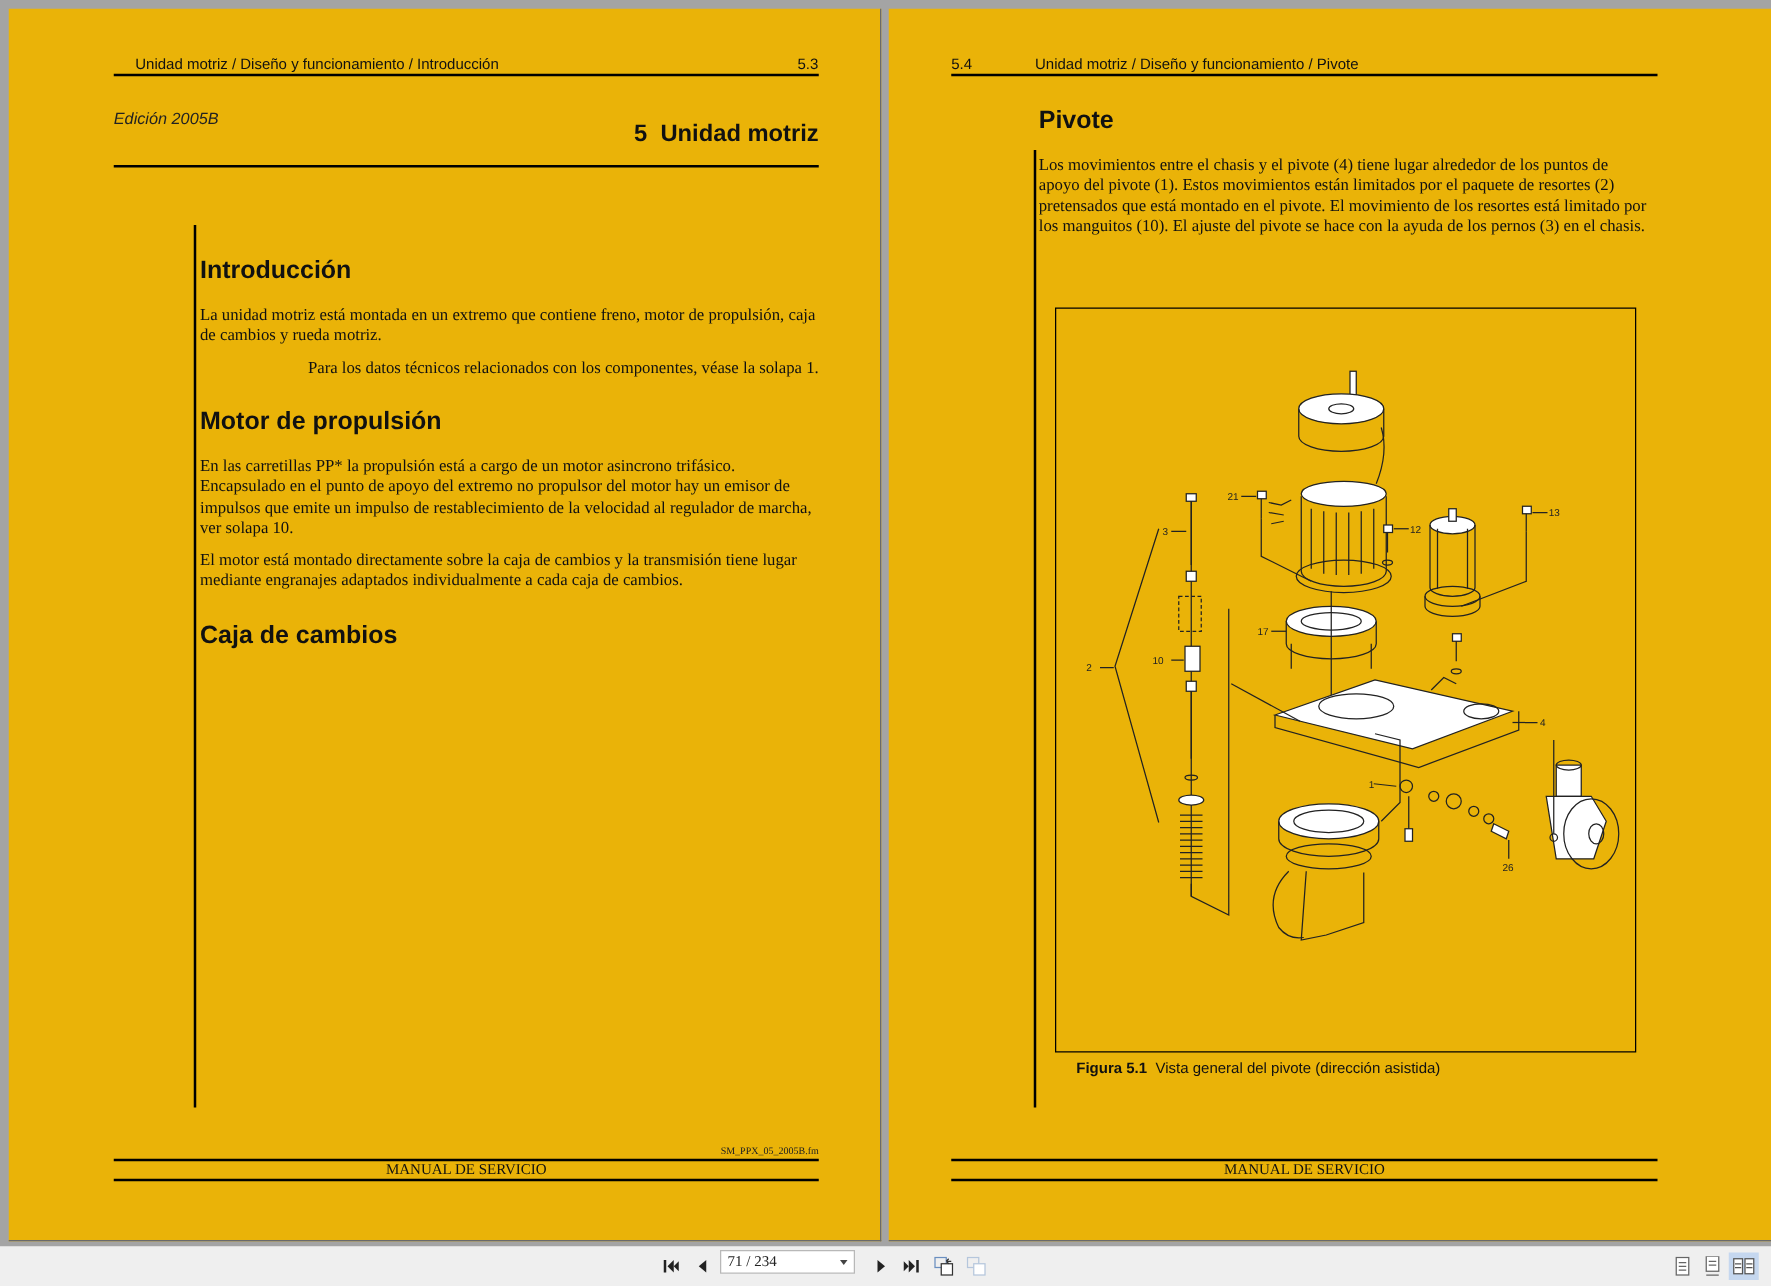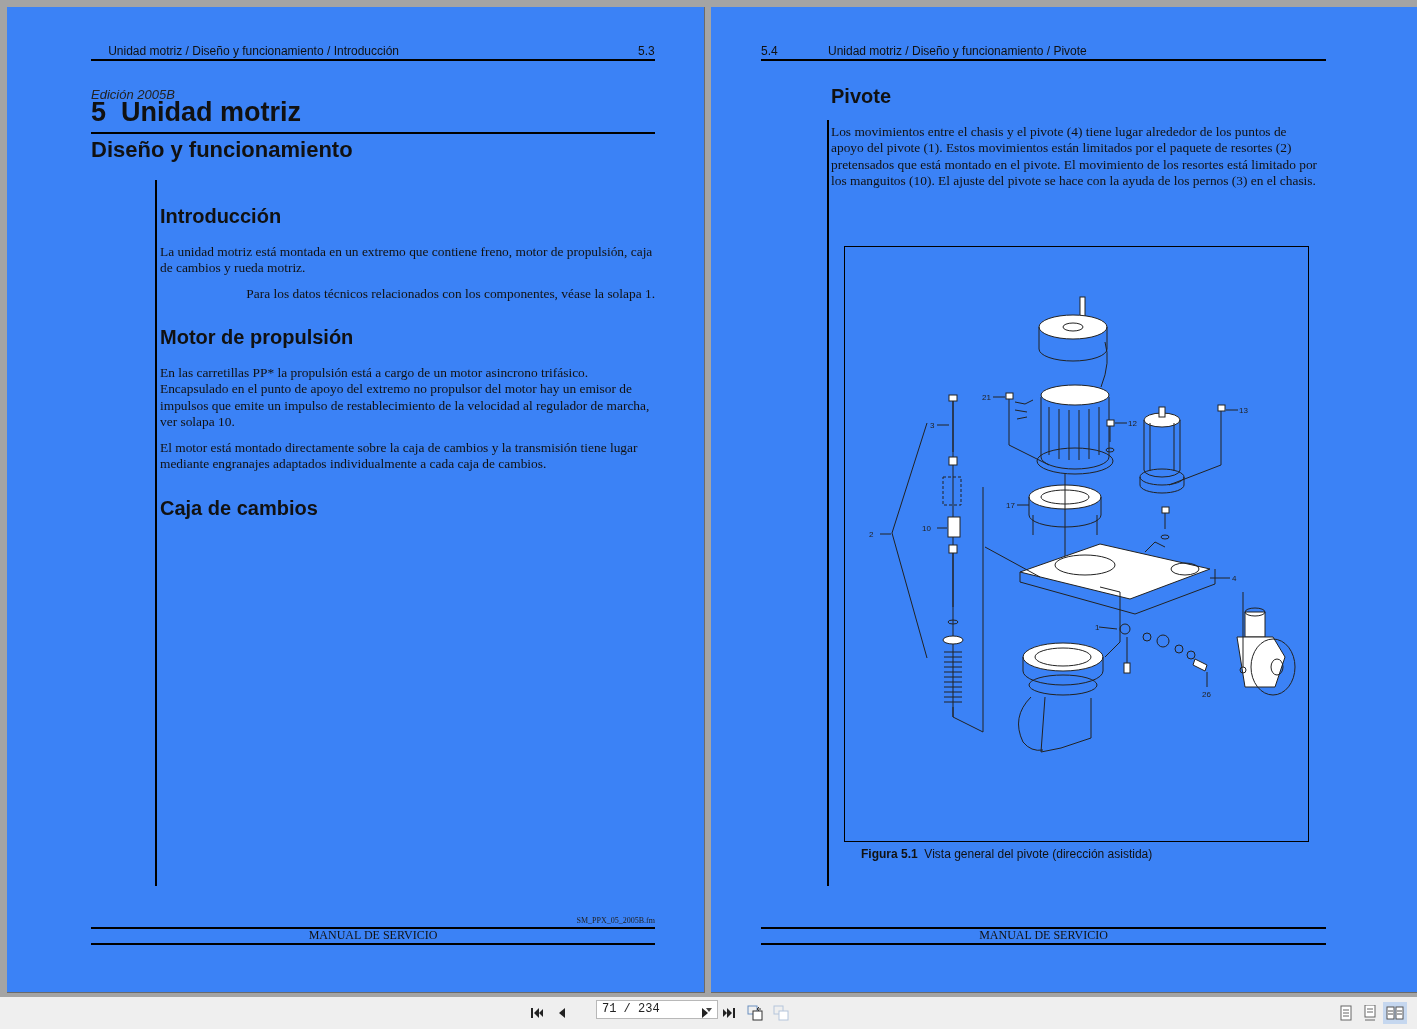--- a/index.html
+++ b/index.html
@@ -1,44 +1,43 @@
 <!DOCTYPE html>
 <html><head>
 <meta charset="utf-8">
 <style>
   html, body { margin:0; padding:0; }
   body { width:1417px; height:1029px; background:#a4a4a4; position:relative; overflow:hidden; font-family:"Liberation Sans", sans-serif; }
-  .page { position:absolute; top:7px; background:#3b82f6; border-right:1px solid #6a6a6a; border-bottom:1px solid #6a6a6a; }
+  .page { position:absolute; top:7px; background:#eab308; border-right:1px solid #6a6a6a; border-bottom:1px solid #6a6a6a; }
   #page-left { left:7px; width:697px; height:985px; }
   #page-right { left:711px; width:695px; height:985px;padding-left:34px; }
   .abs { position:absolute; }
   .hdr { font-size:12px; color:#111; white-space:nowrap; }
   .rule { position:absolute; height:2px; background:#000; }
   .serif { font-family:"Liberation Serif", serif; }
   .para { position:absolute; font-family:"Liberation Serif", serif; font-size:13.4px; line-height:16.3px; color:#111; }
   .h2 { position:absolute; font-weight:bold; font-size:20px; color:#111; white-space:nowrap; }
   .vbar { position:absolute; width:2px; background:#000; }
   .footer-txt { position:absolute; font-family:"Liberation Serif", serif; font-size:12px; color:#111; white-space:nowrap; }
   #toolbar { position:absolute; left:0; top:997px; width:1417px; height:32px; background:#efefef; }
   .tbtn { position:absolute; top:8px; width:16px; height:16px; display:flex; align-items:center; justify-content:center; }
-  #page-select { position:absolute; left:596px; top:3px; width:122px; height:19px; background:#fff; border:1px solid #b8b8b8; box-sizing:border-box; font-family:Liberation Mono, monospace; font-size:12px; color:#222; line-height:17px; padding-left:5px; }
+  #page-select { position:absolute; left:576px; top:3px; width:108px; height:19px; background:#fff; border:1px solid #b8b8b8; box-sizing:border-box; font-family:Liberation Serif, serif; font-size:12px; color:#222; line-height:17px; padding-left:5px; }
   #page-select .caret { position:absolute; right:5px; top:7px; width:0; height:0; border-left:3px solid transparent; border-right:3px solid transparent; border-top:4px solid #444; }
 </style>
 </head>
 <body>
 
 <div id="page-left" class="page">
   <div class="abs hdr" style="right:305px; top:37px;">Unidad motriz / Diseño y funcionamiento / Introducción</div>
   <div class="abs hdr" style="left:631px; top:37px;">5.3</div>
   <div class="rule" style="left:84px; top:52px; width:564px;"></div>
 
   <div class="abs" style="left:84px; top:80px; font-size:13px; font-style:italic; color:#222;">Edición 2005B</div>
-  <div class="abs" style="left:84px; width:564px; top:90px; text-align:left; font-size:27px; font-weight:bold; color:#111; white-space:pre;">5  Unidad motriz</div>
+  <div class="abs" style="left:84px; width:564px; top:90px; text-align:right; font-size:19px; font-weight:bold; color:#111; white-space:pre;">5  Unidad motriz</div>
   <div class="rule" style="left:84px; top:125px; width:564px;"></div>
-  <div class="abs" style="left:84px; top:130px; font-size:22px; font-weight:bold; color:#111;">Diseño y funcionamiento</div>
 
   <div class="vbar" style="left:148px; top:173px; height:706px;"></div>
 
   <div class="h2" style="left:153px; top:198px;">Introducción</div>
   <div class="para" style="left:153px; top:237px; width:495px;">La unidad motriz está montada en un extremo que contiene freno, motor de propulsión, caja de cambios y rueda motriz.</div>
   <div class="para" style="left:153px; top:279px; width:495px;text-align:right;">Para los datos técnicos relacionados con los componentes, véase la solapa 1.</div>
 
   <div class="h2" style="left:153px; top:319px;">Motor de propulsión</div>
   <div class="para" style="left:153px; top:358px; width:497px;">En las carretillas PP* la propulsión está a cargo de un motor asincrono trifásico. Encapsulado en el punto de apoyo del extremo no propulsor del motor hay un emisor de impulsos que emite un impulso de restablecimiento de la velocidad al regulador de marcha, ver solapa 10.</div>
   <div class="para" style="left:153px; top:433px; width:497px;">El motor está montado directamente sobre la caja de cambios y la transmisión tiene lugar mediante engranajes adaptados individualmente a cada caja de cambios.</div>

